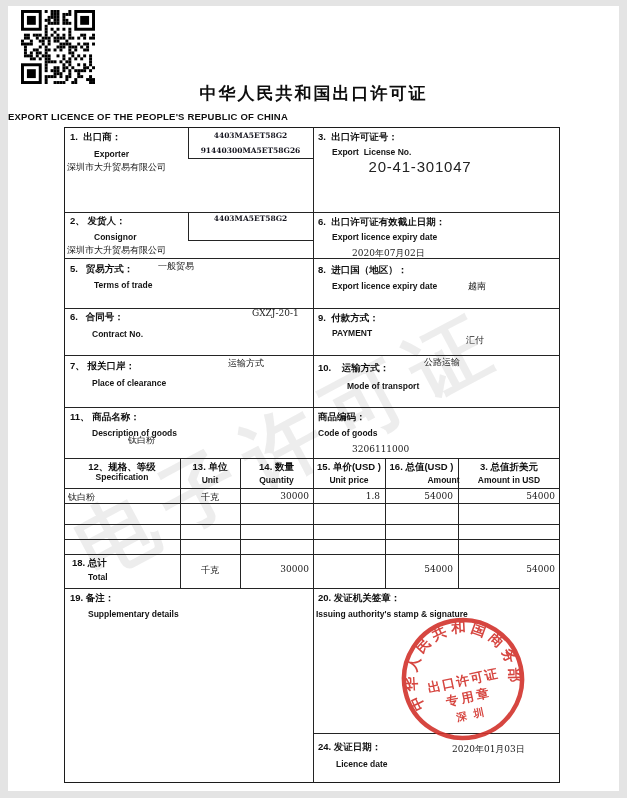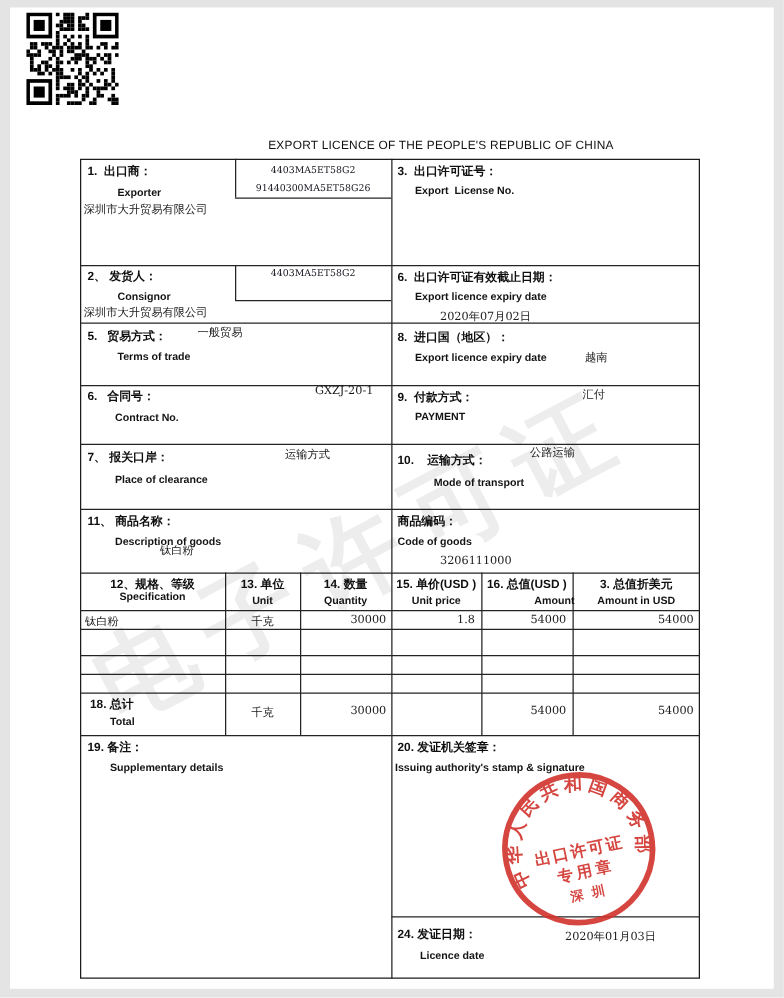--- a/index.html
+++ b/index.html
@@ -1,26 +1,26 @@
 <!DOCTYPE html>
 <html><head>
 <meta charset="utf-8">
 <style>
   html,body{margin:0;padding:0;}
   body{background:#e9e9e9;font-family:"Liberation Sans",sans-serif;}
   .screen{position:relative;width:627px;height:798px;background:#e4e4e4;overflow:hidden;}
   .sheet{position:absolute;left:8px;top:6px;width:611px;height:785px;background:#ffffff;}
   .title{position:absolute;left:8px;top:82px;width:611px;text-align:center;
          font-size:17px;font-weight:bold;color:#0d0d0d;letter-spacing:2px;z-index:2;}
-  .subtitle{position:absolute;left:8px;top:111px;width:483px;text-align:right;
-         font-size:9.5px;font-weight:normal;color:#101010;letter-spacing:.2px;z-index:2;}
+  .subtitle{position:absolute;left:8px;top:111px;width:483px;text-align:left;
+         font-size:9.5px;font-weight:bold;color:#101010;letter-spacing:.2px;z-index:2;}
   .cn{position:absolute;font-size:9.5px;font-weight:bold;color:#0f0f0f;white-space:pre;z-index:2;}
   .en{position:absolute;font-size:8.5px;font-weight:bold;color:#141414;white-space:pre;z-index:2;}
   .vl{position:absolute;font-size:9px;font-family:"DejaVu Serif",serif;color:#1a1a1a;white-space:pre;z-index:2;}
-  .code{position:absolute;font-size:7.5px;font-weight:normal;font-family:"DejaVu Serif",serif;
+  .code{position:absolute;font-size:7.5px;font-weight:bold;font-family:"DejaVu Serif",serif;
         color:#15151f;text-align:center;z-index:2;}
   .licno{position:absolute;font-size:15px;font-family:"Liberation Sans",sans-serif;color:#222;
          letter-spacing:.8px;text-align:center;z-index:2;}
   .outline{position:absolute;left:64px;top:127px;width:496px;height:656px;
            border:1.8px solid #1c1c1c;box-sizing:border-box;z-index:2;}
   .hl{position:absolute;display:block;height:1.2px;background:#242424;z-index:2;}
   .vlne{position:absolute;display:block;width:1.2px;background:#242424;z-index:2;}
   .wm{position:absolute;left:-10px;top:392px;width:600px;text-align:center;
       font-size:78px;font-weight:bold;color:rgba(150,150,150,0.17);letter-spacing:16px;
       transform:rotate(-28deg);transform-origin:50% 50%;z-index:1;white-space:pre;
@@ -249,20 +249,21 @@
       <rect x="39" y="72" width="3" height="3" fill="#000"></rect>
       <rect x="42" y="72" width="3" height="3" fill="#000"></rect>
       <rect x="51" y="72" width="3" height="3" fill="#000"></rect>
       <rect x="54" y="72" width="3" height="3" fill="#000"></rect>
       <rect x="69" y="72" width="3" height="3" fill="#000"></rect>
       <rect x="72" y="72" width="3" height="3" fill="#000"></rect>
     </svg>
 
   <div class="wm">电子许可证</div>
 
+  <div class="title">中华人民共和国出口许可证</div>
   <div class="subtitle">EXPORT LICENCE OF THE PEOPLE'S REPUBLIC OF CHINA</div>
 
   <div class="outline"></div>
 
   <i class="hl" style="left:64px;top:212px;width:496px"></i>
   <i class="hl" style="left:64px;top:258px;width:496px"></i>
   <i class="hl" style="left:64px;top:308px;width:496px"></i>
   <i class="hl" style="left:64px;top:355px;width:496px"></i>
   <i class="hl" style="left:64px;top:407px;width:496px"></i>
   <i class="hl" style="left:64px;top:458px;width:496px"></i>
@@ -290,20 +291,21 @@
   <span class="code" style="left:190px;top:146px;width:121px">91440300MA5ET58G26</span>
   <span class="vl" style="left:67px;top:161px">深圳市大升贸易有限公司</span>
 
   <span class="cn" style="left:70px;top:215px">2、 发货人：</span>
   <span class="en" style="left:94px;top:232px">Consignor</span>
   <span class="code" style="left:190px;top:214px;width:121px">4403MA5ET58G2</span>
   <span class="vl" style="left:67px;top:244px">深圳市大升贸易有限公司</span>
 
   <span class="cn" style="left:318px;top:131px">3.  出口许可证号：</span>
   <span class="en" style="left:332px;top:147px">Export  License No.</span>
+  <span class="licno" style="left:330px;top:158px;width:180px">20-41-301047</span>
 
   <span class="cn" style="left:318px;top:216px">6.  出口许可证有效截止日期：</span>
   <span class="en" style="left:332px;top:232px">Export licence expiry date</span>
   <span class="vl" style="left:352px;top:247px">2020年07月02日</span>
 
   <span class="cn" style="left:70px;top:263px">5.   贸易方式：</span>
   <span class="vl" style="left:158px;top:260px">一般贸易</span>
   <span class="en" style="left:94px;top:280px">Terms of trade</span>
 
   <span class="cn" style="left:70px;top:311px">6.   合同号：</span>
@@ -313,21 +315,21 @@
   <span class="cn" style="left:70px;top:360px">7、 报关口岸：</span>
   <span class="vl" style="left:228px;top:357px">运输方式</span>
   <span class="en" style="left:92px;top:378px">Place of clearance</span>
 
   <span class="cn" style="left:318px;top:264px">8.  进口国（地区）：</span>
   <span class="en" style="left:332px;top:281px">Export licence expiry date</span>
   <span class="vl" style="left:468px;top:280px">越南</span>
 
   <span class="cn" style="left:318px;top:312px">9.  付款方式：</span>
   <span class="en" style="left:332px;top:328px">PAYMENT</span>
-  <span class="vl" style="left:466px;top:309px">汇付</span>
+  <span class="vl" style="left:466px;top:334px">汇付</span>
 
   <span class="cn" style="left:318px;top:362px">10.    运输方式：</span>
   <span class="vl" style="left:424px;top:356px">公路运输</span>
   <span class="en" style="left:347px;top:381px">Mode of transport</span>
 
   <span class="cn" style="left:70px;top:411px">11、 商品名称：</span>
   <span class="en" style="left:92px;top:428px">Description of goods</span>
   <span class="vl" style="left:128px;top:434px">钛白粉</span>
   <span class="cn" style="left:318px;top:411px">商品编码：</span>
   <span class="en" style="left:318px;top:428px">Code of goods</span>

